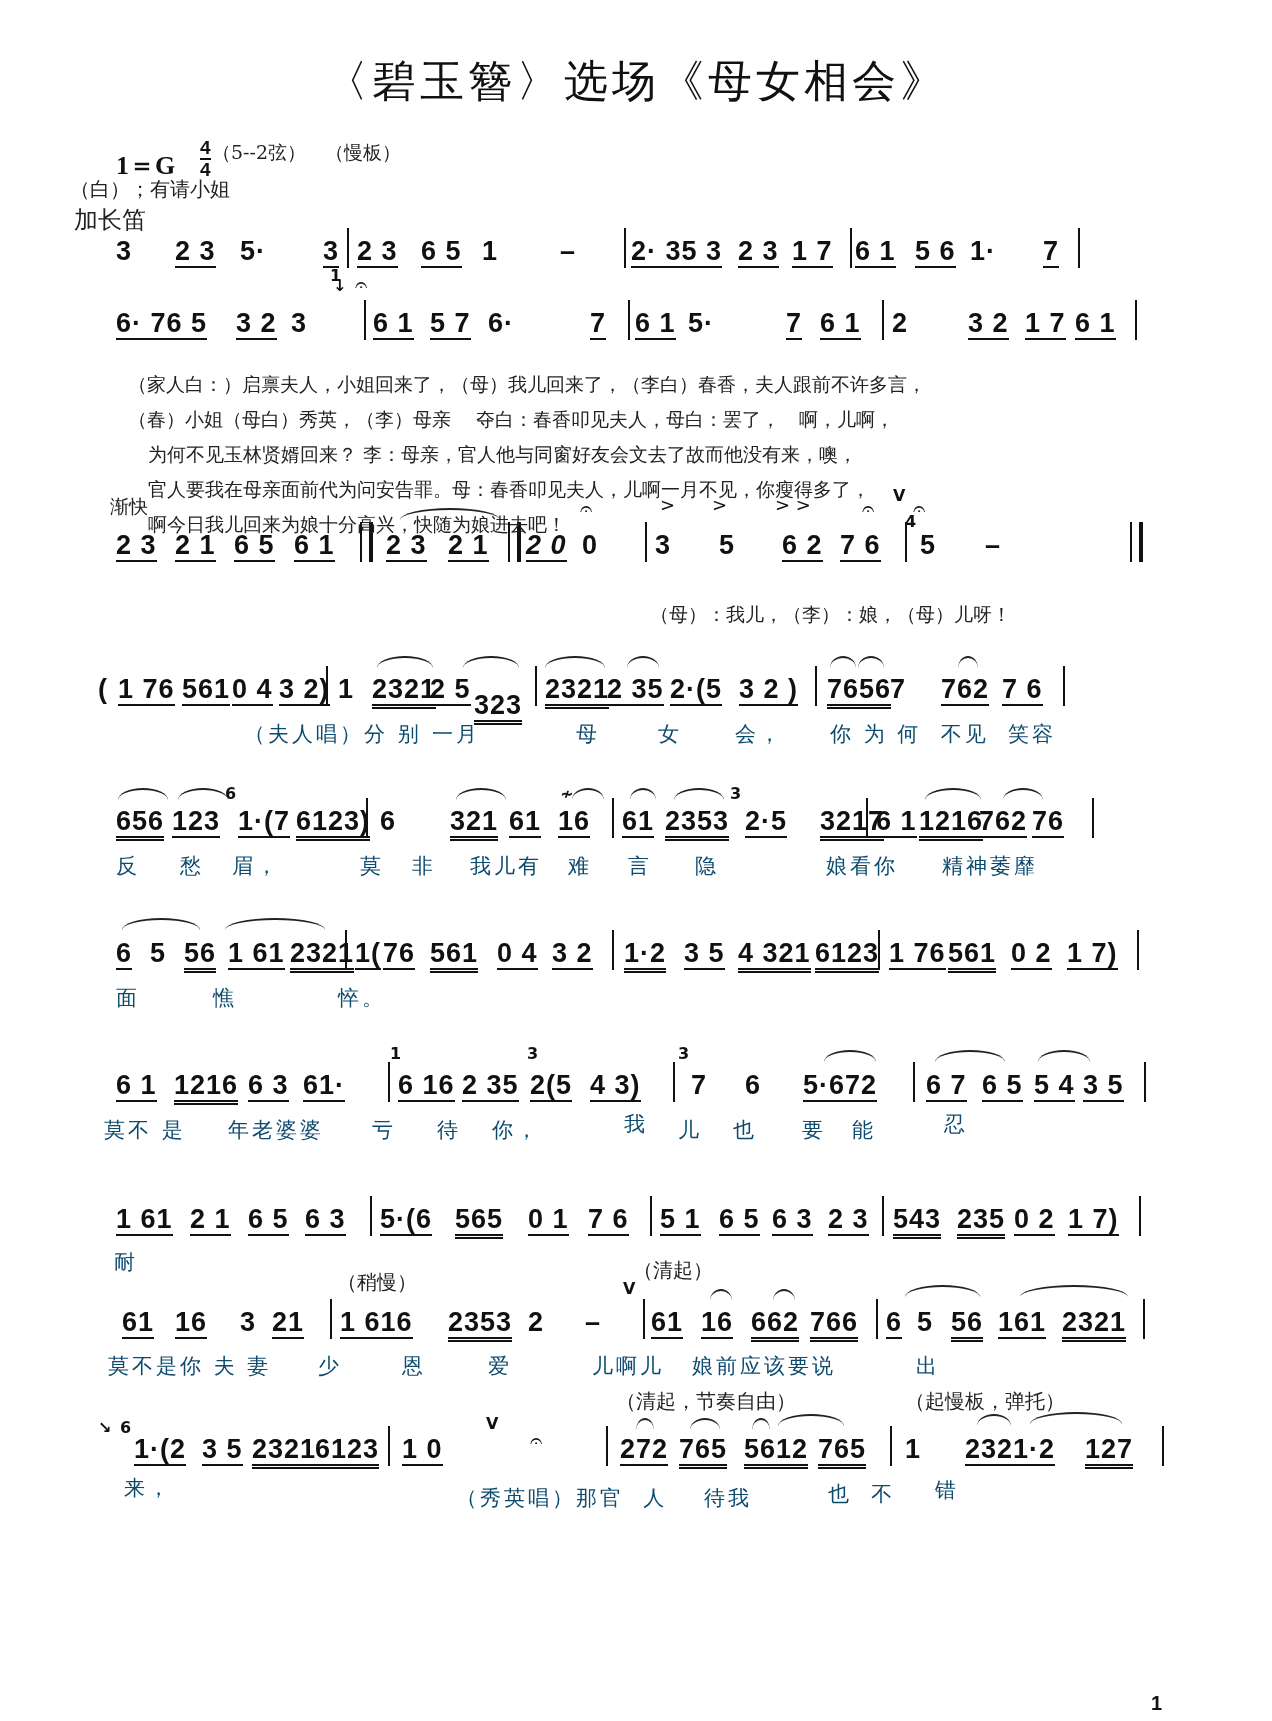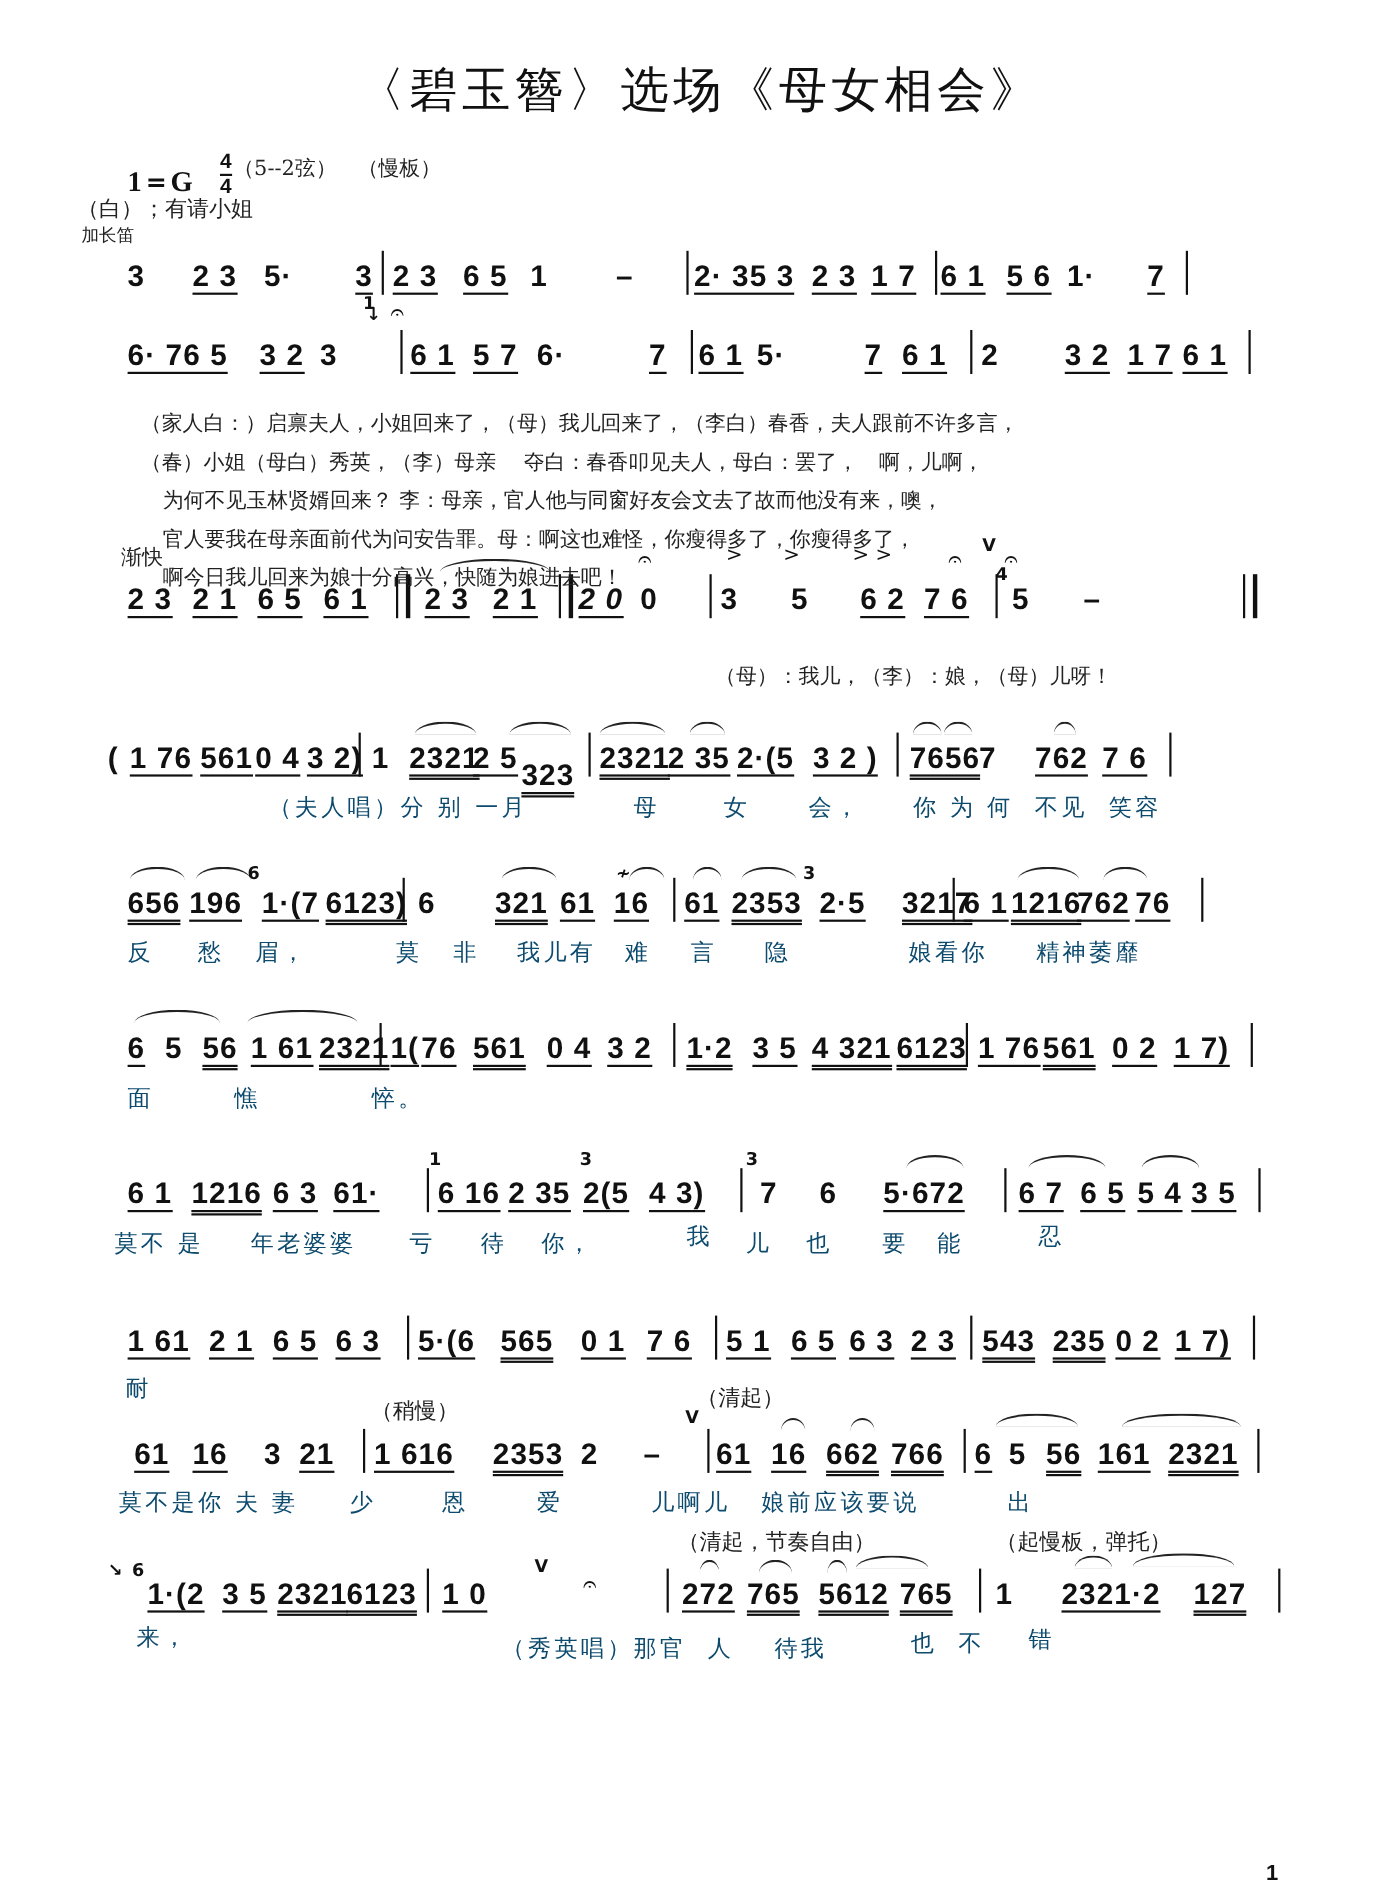--- a/index.html
+++ b/index.html
@@ -32,21 +32,21 @@
 <div class="key">
   <span>1＝G</span>
   <span class="frac">
     <span style="display:block;border-bottom:2px solid #111;">4</span>
     <span style="display:block;">4</span>
   </span>
 </div>
 <div class="meta" style="left:212px;top:140px;">（5--2弦）</div>
 <div class="meta" style="left:325px;top:140px;">（慢板）</div>
 <div class="meta" style="left:70px;top:176px;font-size:20px;">（白）；有请小姐</div>
-<div class="meta" style="left:74px;top:204px;font-size:16px;">加长笛</div>
+<div class="meta" style="left:74px;top:204px;font-size:24px;">加长笛</div>
 
 <div id="score">
     <div class="row" style="top: 236px;">
       <span class="n" style="left: 116px; top: 0px;">3</span>
       <span class="n u1" style="left: 175px; top: 0px;">2 3</span>
       <span class="n" style="left: 240px; top: 0px;">5·</span>
       <span class="n u1" style="left: 323px; top: 0px;">3</span>
       <span class="n u1" style="left: 357px; top: 0px;">2 3</span>
       <span class="n u1" style="left: 421px; top: 0px;">6 5</span>
       <span class="n" style="left: 482px; top: 0px;">1</span>
@@ -143,21 +143,21 @@
       <span class="slur" style="left: 377px; top: -18px; width: 56px;"></span>
       <span class="slur" style="left: 463px; top: -18px; width: 56px;"></span>
       <span class="slur" style="left: 545px; top: -18px; width: 60px;"></span>
       <span class="slur" style="left: 627px; top: -18px; width: 32px;"></span>
       <span class="slur" style="left: 830px; top: -18px; width: 26px;"></span>
       <span class="slur" style="left: 858px; top: -18px; width: 26px;"></span>
       <span class="slur" style="left: 958px; top: -18px; width: 20px;"></span>
     </div>
     <div class="row" style="top: 806px;">
       <span class="n u2" style="left: 116px; top: 0px;">656</span>
-      <span class="n u1" style="left: 172px; top: 0px;">196</span>
+      <span class="n u1" style="left: 172px; top: 0px;">123</span>
       <span class="n u1" style="left: 238px; top: 0px;">1·(7</span>
       <span class="n u2" style="left: 296px; top: 0px;">6123)</span>
       <span class="n" style="left: 380px; top: 0px;">6</span>
       <span class="n u2" style="left: 450px; top: 0px;">321</span>
       <span class="n u1" style="left: 509px; top: 0px;">61</span>
       <span class="n u1" style="left: 558px; top: 0px;">16</span>
       <span class="n u1" style="left: 622px; top: 0px;">61</span>
       <span class="n u2" style="left: 665px; top: 0px;">2353</span>
       <span class="n u1" style="left: 745px; top: 0px;">2·5</span>
       <span class="n u2" style="left: 805px; top: 0px; margin-left: 15px;">3217</span>
@@ -312,21 +312,21 @@
       <span class="slur" style="left: 636px; top: -16px; width: 18px;"></span>
       <span class="slur" style="left: 690px; top: -16px; width: 30px;"></span>
       <span class="slur" style="left: 752px; top: -16px; width: 18px;"></span>
       <span class="slur" style="left: 778px; top: -20px; width: 66px;"></span>
       <span class="slur" style="left: 977px; top: -20px; width: 34px;"></span>
       <span class="slur" style="left: 1030px; top: -22px; width: 92px;"></span>
     </div>
     <div class="speech" style="left: 128px; top: 372px;">（家人白：）启禀夫人，小姐回来了，（母）我儿回来了，（李白）春香，夫人跟前不许多言，</div>
     <div class="speech" style="left: 128px; top: 407px;">（春）小姐（母白）秀英，（李）母亲　 夺白：春香叩见夫人，母白：罢了，　啊，儿啊，</div>
     <div class="speech" style="left: 148px; top: 442px;">为何不见玉林贤婿回来？ 李：母亲，官人他与同窗好友会文去了故而他没有来，噢，</div>
-    <div class="speech" style="left: 148px; top: 477px;">官人要我在母亲面前代为问安告罪。母：啊这也难怪，你瘦得多了，你瘦得多了，</div>
+    <div class="speech" style="left: 148px; top: 477px;">官人要我在母亲面前代为问安告罪。母：春香叩见夫人，儿啊一月不见，你瘦得多了，</div>
     <div class="speech" style="left: 148px; top: 512px;">啊今日我儿回来为娘十分高兴，快随为娘进去吧！</div>
     <div class="speech" style="left: 650px; top: 602px;">（母）：我儿，（李）：娘，（母）儿呀！</div>
     <div class="lyric" style="left: 244px; top: 720px;">（夫人唱）分 别</div>
     <div class="lyric" style="left: 432px; top: 720px;">一月</div>
     <div class="lyric" style="left: 576px; top: 720px;">母</div>
     <div class="lyric" style="left: 658px; top: 720px;">女</div>
     <div class="lyric" style="left: 735px; top: 720px;">会，</div>
     <div class="lyric" style="left: 830px; top: 720px;">你 为 何  不见  笑容</div>
     <div class="lyric" style="left: 116px; top: 852px;">反</div>
     <div class="lyric" style="left: 180px; top: 852px;">愁</div>

